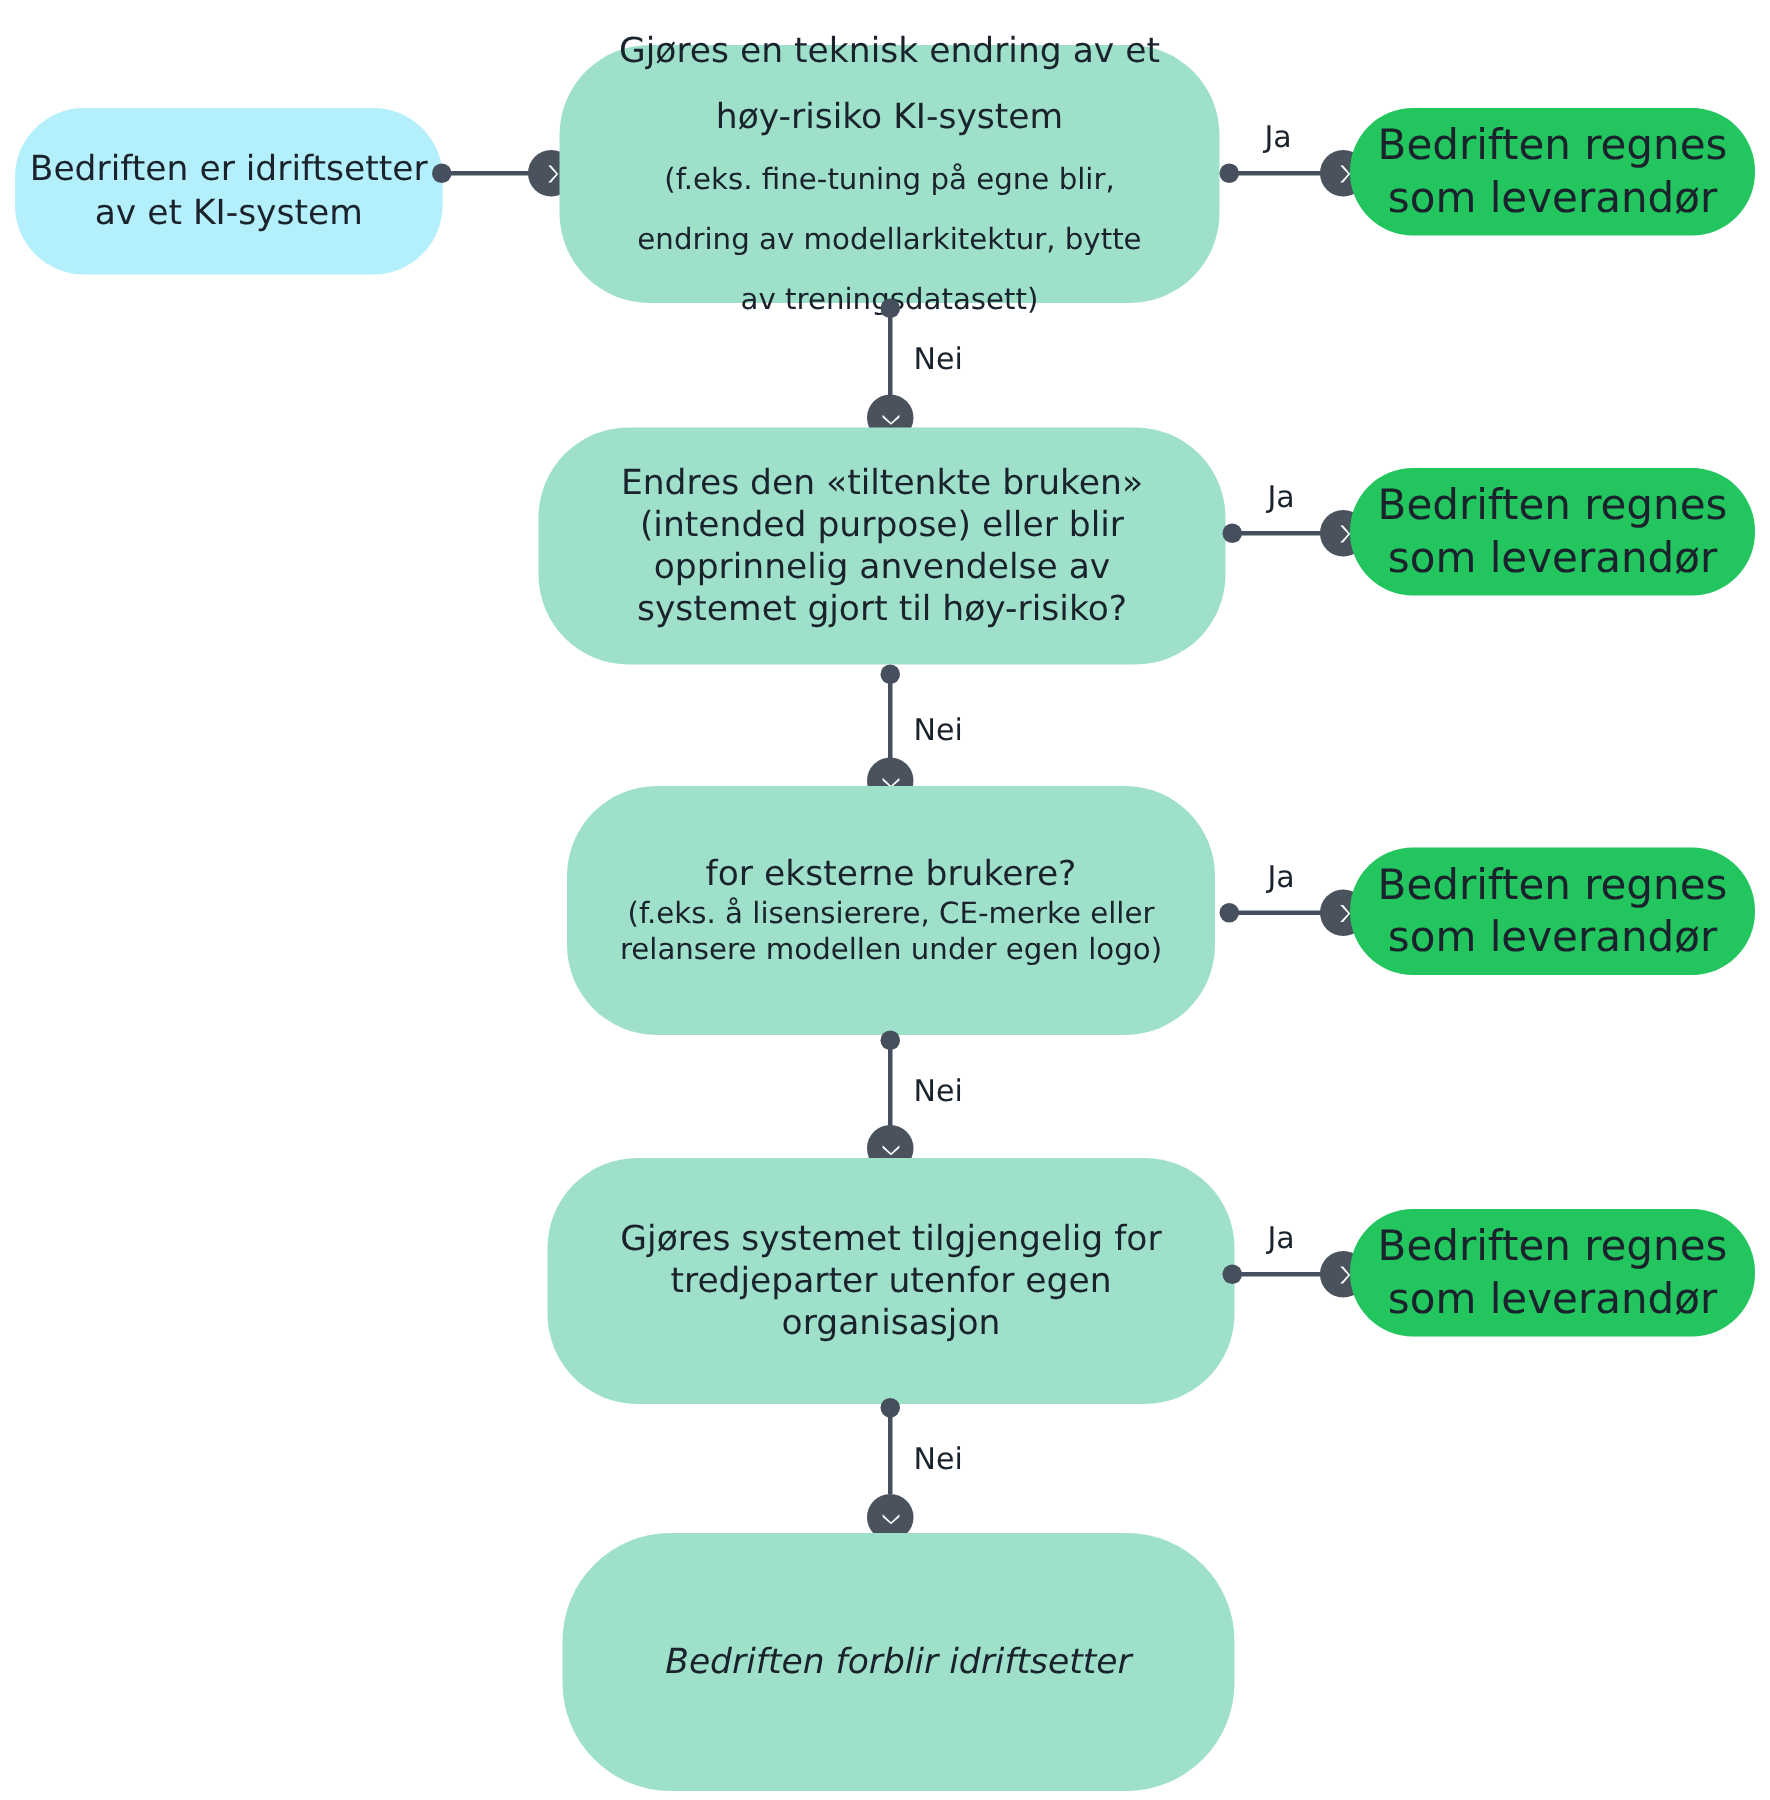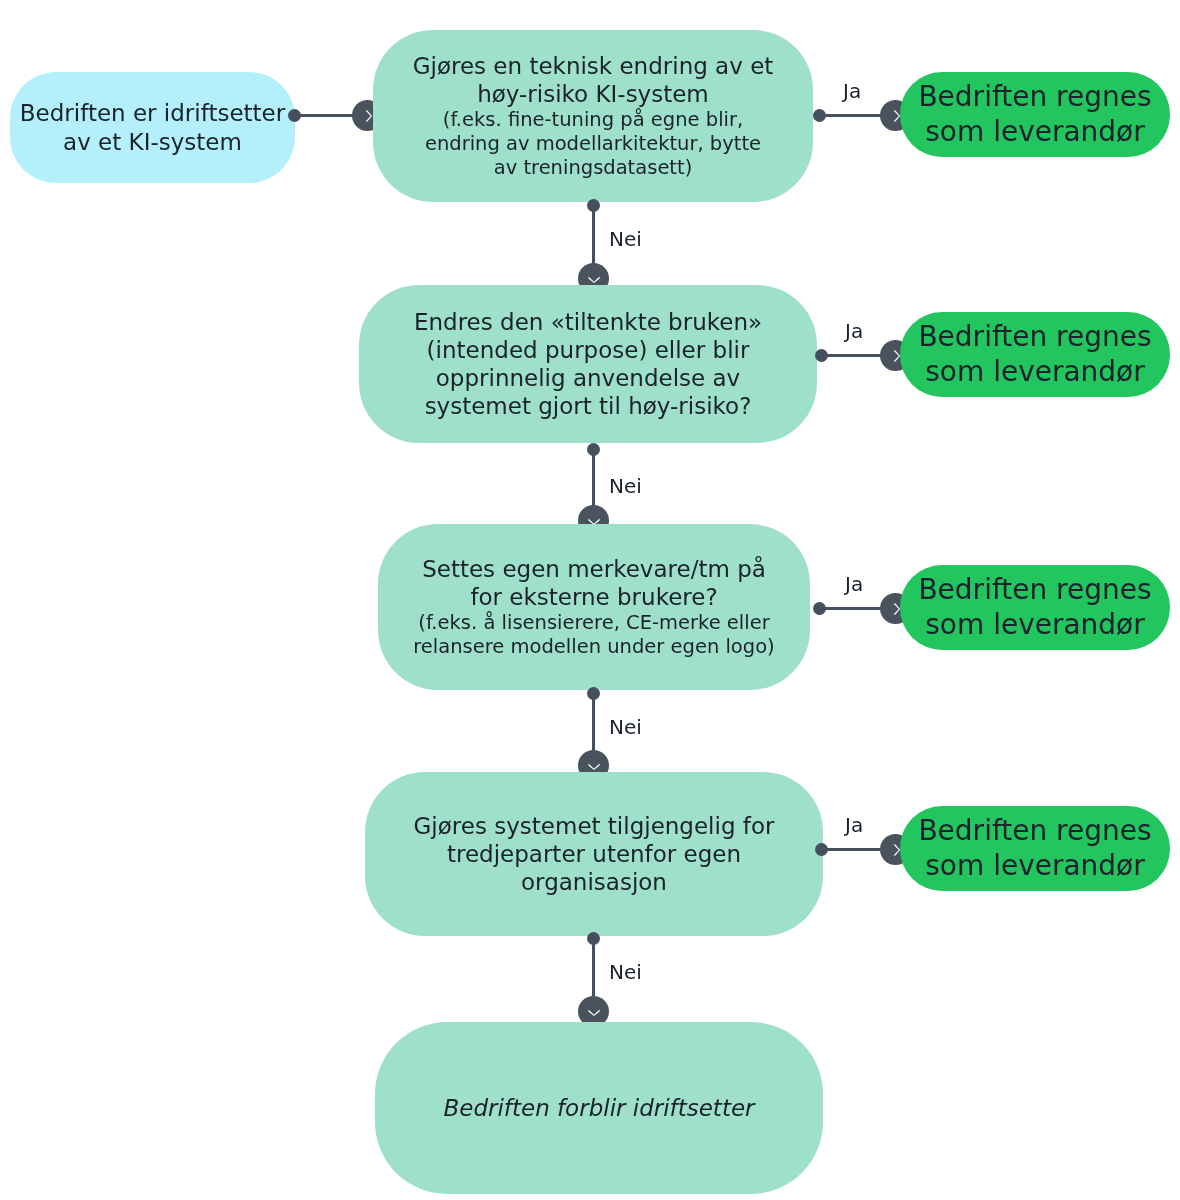--- a/index.html
+++ b/index.html
@@ -108,21 +108,21 @@
   </div>
 
   <div class="dot" style="left:288px; top:109px;"></div>
   <div class="edge-h" style="left:294px; top:114px; width:64px;"></div>
   <div class="arrow" style="left:352px; top:100px;">
     <svg width="16" height="16" viewBox="0 0 16 16" aria-hidden="true">
       <path d="M5.5 2.4 L10.8 8 L5.5 13.6 L7.4 13.6 L12.1 8 L7.4 2.4 Z" fill="#ffffff"></path>
     </svg>
   </div>
 
-  <div class="node node-decision" style="left:373px; top:30px; width:440px; height:172px;">
+  <div class="node node-decision" style="left:373px; top:30px; width:440px; height:172px;gap:16px;">
     <span class="line">Gjøres en teknisk endring av et</span>
     <span class="line">høy-risiko KI-system</span>
     <span class="line sub">(f.eks. fine-tuning på egne blir,</span>
     <span class="line sub">endring av modellarkitektur, bytte</span>
     <span class="line sub">av treningsdatasett)</span>
   </div>
 
   <div class="dot" style="left:813px; top:109px;"></div>
   <div class="edge-h" style="left:819px; top:114px; width:68px;"></div>
   <div class="edge-label" style="left:843px; top:79px;">Ja</div>
@@ -170,21 +170,20 @@
   <div class="dot" style="left:587px; top:443px;"></div>
   <div class="edge-v" style="left:592px; top:449px; height:65px;"></div>
   <div class="edge-label" style="left:609px; top:474px;">Nei</div>
   <div class="arrow" style="left:578px; top:505px;">
     <svg width="16" height="16" viewBox="0 0 16 16" aria-hidden="true">
       <path d="M2.4 5.5 L8 10.8 L13.6 5.5 L13.6 7.4 L8 12.1 L2.4 7.4 Z" fill="#ffffff"></path>
     </svg>
   </div>
 
   <div class="node node-decision" style="left:378px; top:524px; width:432px; height:166px;">
-    <span class="line">Settes egen merkevare/tm på</span>
     <span class="line">for eksterne brukere?</span>
     <span class="line sub">(f.eks. å lisensierere, CE-merke eller</span>
     <span class="line sub">relansere modellen under egen logo)</span>
   </div>
 
   <div class="dot" style="left:813px; top:602px;"></div>
   <div class="edge-h" style="left:819px; top:607px; width:68px;"></div>
   <div class="edge-label" style="left:845px; top:572px;">Ja</div>
   <div class="arrow" style="left:880px; top:593px;">
     <svg width="16" height="16" viewBox="0 0 16 16" aria-hidden="true">

